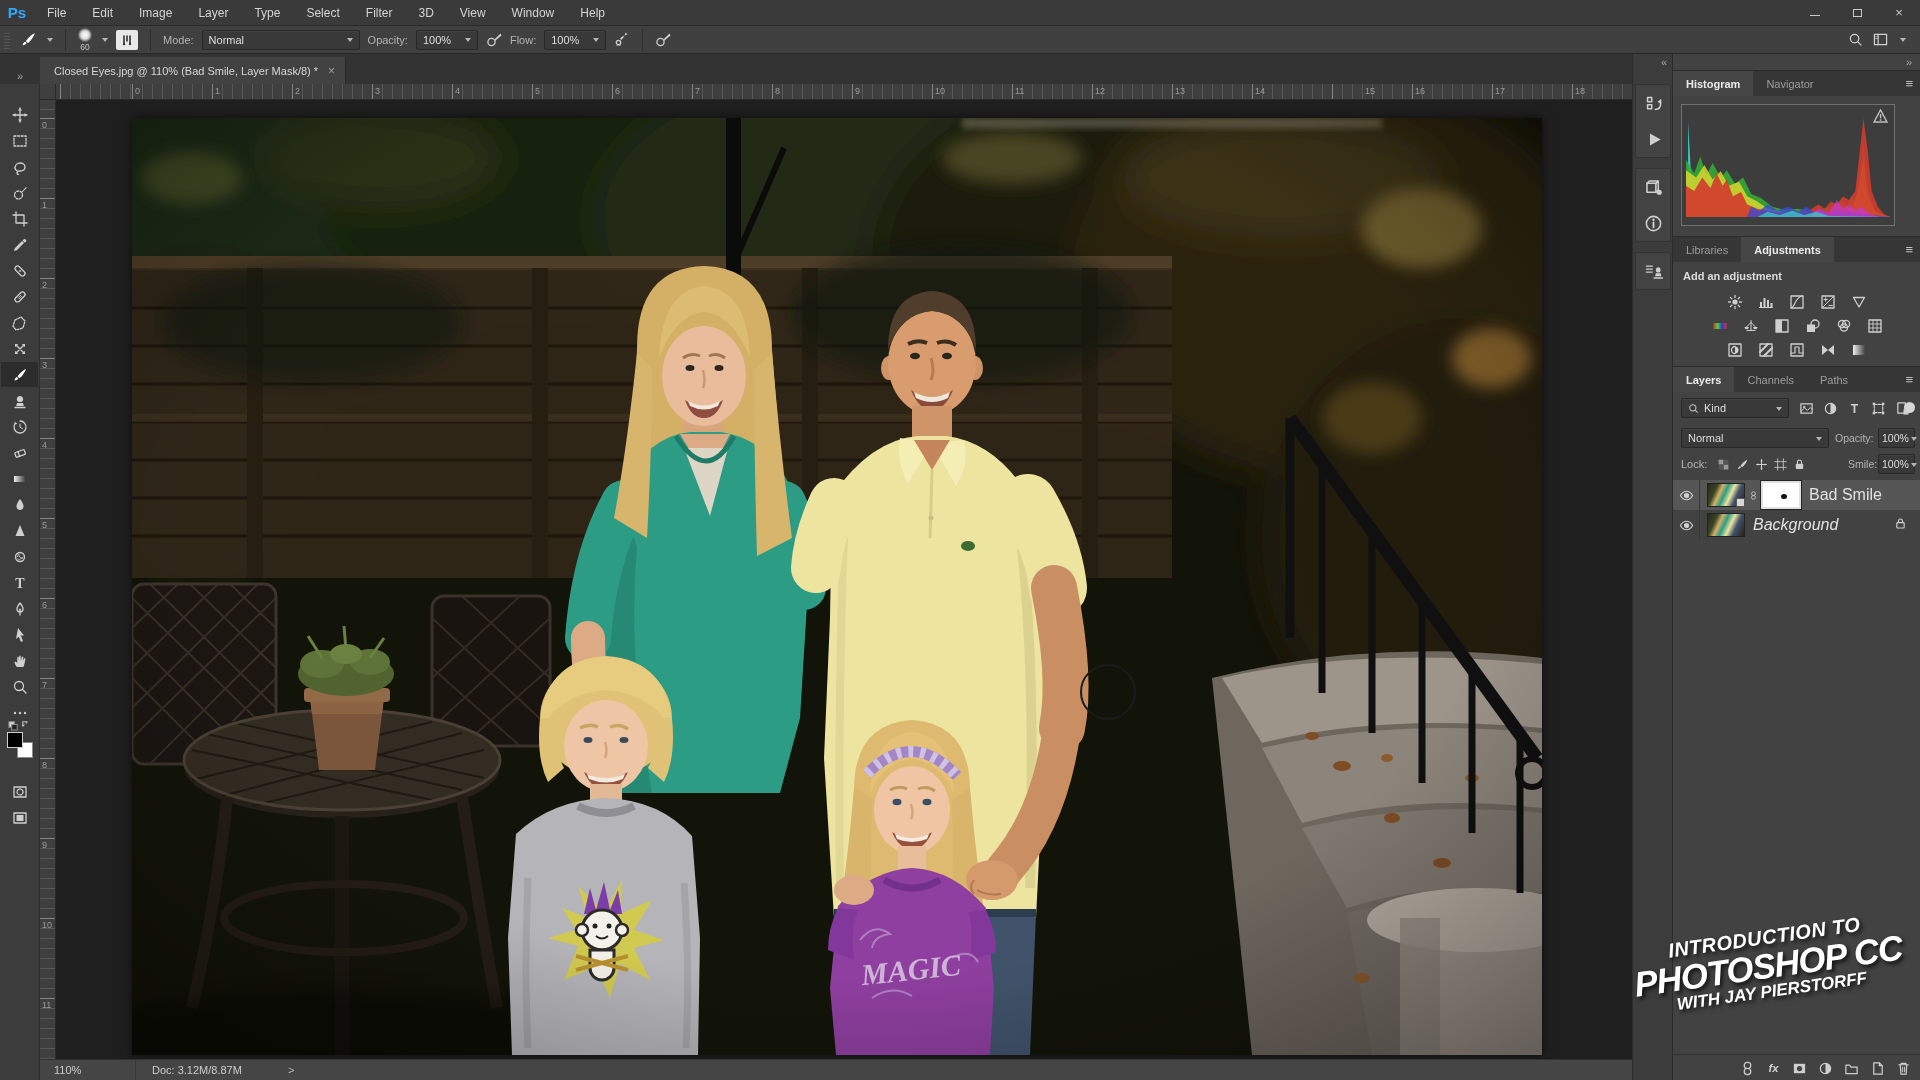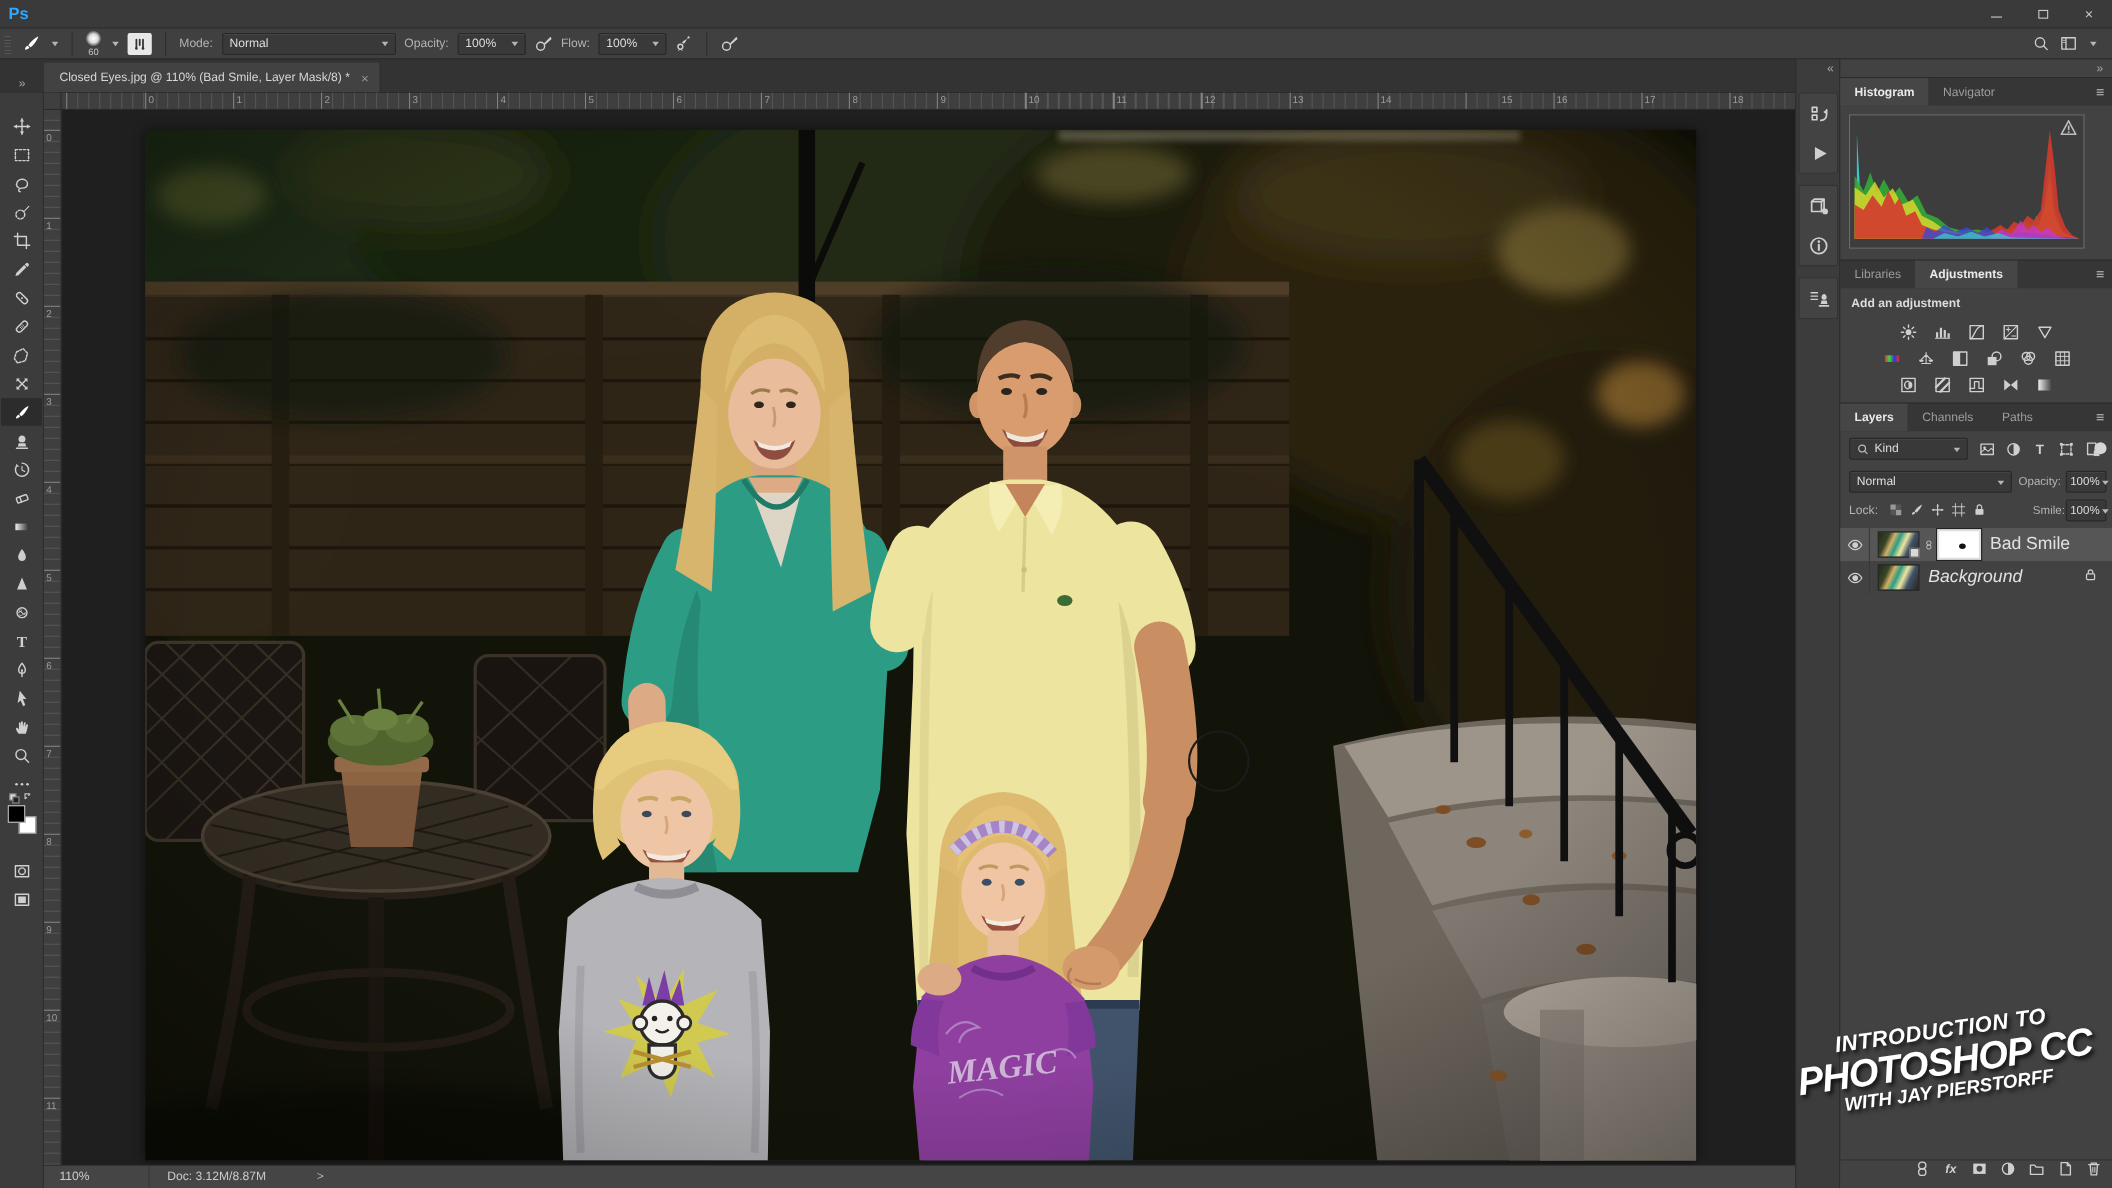--- a/index.html
+++ b/index.html
@@ -107,35 +107,48 @@
   .so-badge{position:absolute;right:-1px;bottom:-1px;width:9px;height:9px;background:#d8d8d8;border:1px solid #555;}
   .link-cell{width:12px;display:flex;justify-content:center;margin-left:2px;}
   .link-cell svg{width:9px;height:15px;}
   .mask-thumb{width:40px;height:28px;background:#fff;border:2px solid #e0e0e0;outline:1px solid #222;position:relative;margin-left:2px;}
   .mask-dot{position:absolute;left:18px;top:11px;width:6px;height:5px;border-radius:50%;background:#111;}
   .layer-name{font-size:16px;color:#e2e2e2;margin-left:8px;white-space:nowrap;}
   .layer-name.italic{font-style:italic;}
   .layer-lock{margin-left:auto;margin-right:14px;}
   .layer-lock svg{width:13px;height:13px;}
   #layers-bottom{position:absolute;left:0;bottom:0;width:248px;height:26px;background:#424242;
-    border-top:1px solid #333;display:flex;align-items:flex-start;justify-content:flex-end;gap:11px;padding-right:10px;}
+    border-top:1px solid #333;display:flex;align-items:flex-end;justify-content:flex-end;gap:11px;padding-right:10px;}
   #layers-bottom svg{width:15px;height:15px;}
   
   #watermark{position:absolute;left:1618px;top:926px;width:300px;text-align:center;z-index:99;
     transform:rotate(-8deg);color:#fff;font-style:italic;pointer-events:none;
     text-shadow:2px 3px 4px rgba(0,0,0,.75);}
   #wm1{font-size:20px;font-weight:bold;letter-spacing:.5px;}
   #wm2{font-size:35px;font-weight:bold;letter-spacing:-1px;line-height:.95;}
   #wm3{font-size:17px;font-weight:bold;}
 </style>
 </head>
 <body>
 
 <div id="titlebar">
   <div id="ps-logo">Ps</div>
+  <div id="menu-items">
+      <span class="menu-item">File</span>
+      <span class="menu-item">Edit</span>
+      <span class="menu-item">Image</span>
+      <span class="menu-item">Layer</span>
+      <span class="menu-item">Type</span>
+      <span class="menu-item">Select</span>
+      <span class="menu-item">Filter</span>
+      <span class="menu-item">3D</span>
+      <span class="menu-item">View</span>
+      <span class="menu-item">Window</span>
+      <span class="menu-item">Help</span>
+    </div>
   <div id="win-buttons">
     <div class="winbtn">
         <span class="glyph-min"></span>
       </div>
     <div class="winbtn">
         <span class="glyph-max"></span>
       </div>
     <div class="winbtn">×</div>
   </div>
 </div>

